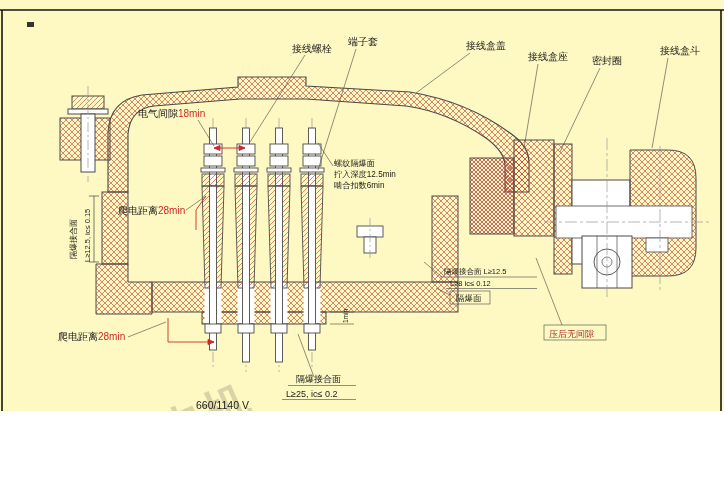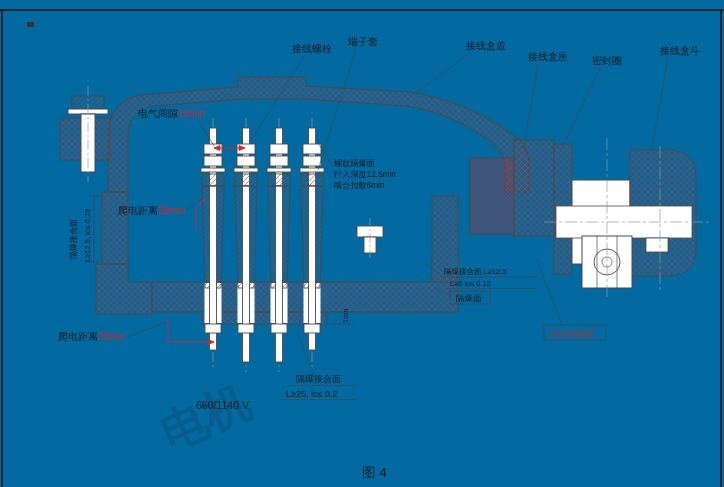--- a/index.html
+++ b/index.html
@@ -1,16 +1,16 @@
 <!DOCTYPE html>
 <html><head>
 <meta charset="utf-8">
 <style>
   html,body{margin:0;padding:0;background:#fff;}
-  .stage{position:relative;width:724px;height:487px;background:#0369a1;overflow:hidden;
+  .stage{position:relative;width:724px;height:411px;background:#fef9c3;overflow:hidden;
          font-family:"Liberation Sans",sans-serif;}
   svg{display:block;}
   svg text{font-family:"Liberation Sans",sans-serif;fill:#1a1a1a;}
   .red{fill:#cc2a2a;}
   .darkred{fill:#a83232;}
 </style>
 </head>
 <body>
 
 <div class="stage">

